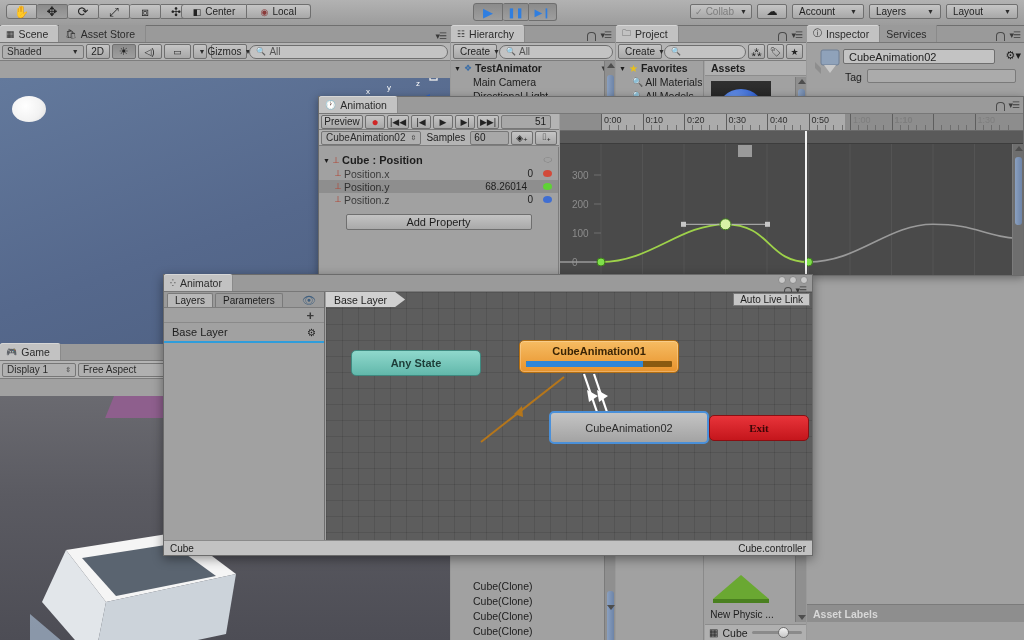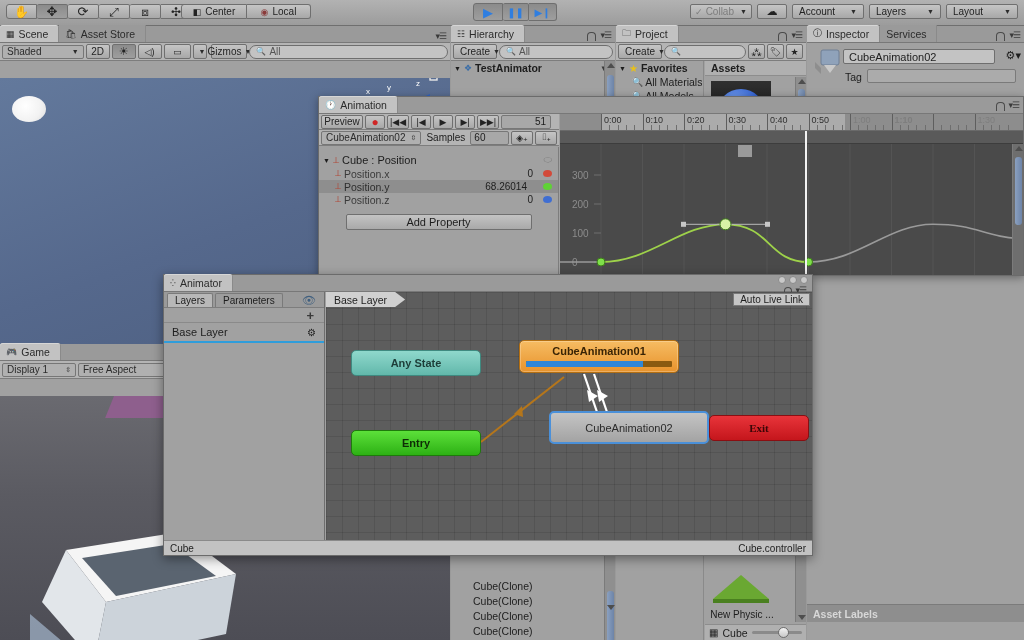--- a/index.html
+++ b/index.html
@@ -248,20 +248,24 @@
       </div>
     </div>
     <div style="position:absolute;left:0;top:35px;right:0;bottom:0;background:#a1a1a1;">
       <div style="display:flex;align-items:center;gap:3px;padding:1px 3px;height:14px;">
         <span style="font-size:7px;">▼</span>
         <span style="font-size:9px;color:#3b6ea8;">❖</span>
         <span style="font-weight:bold;font-size:10.5px;">TestAnimator</span>
         <span style="flex:1"></span>
         <span class="menuico">▾☰</span>
       </div>
+      <div style="padding-left:16px;">
+        <div style="height:14px;line-height:14px;font-size:10.5px;padding-left:6px;">Main Camera</div>
+        <div style="height:14px;line-height:14px;font-size:10.5px;padding-left:6px;">Directional Light</div>
+      </div>
       <div style="position:absolute;left:22px;top:518px;right:14px;">
         <div style="height:15px;line-height:15px;font-size:10.5px;">Cube(Clone)</div>
         <div style="height:15px;line-height:15px;font-size:10.5px;">Cube(Clone)</div>
         <div style="height:15px;line-height:15px;font-size:10.5px;">Cube(Clone)</div>
         <div style="height:15px;line-height:15px;font-size:10.5px;">Cube(Clone)</div>
         <div style="height:15px;line-height:15px;font-size:10.5px;">Cube(Clone)</div>
 
       </div>
       <div class="scrollv" style="top:0;bottom:0;">
         <div class="arrowup"></div>
@@ -439,21 +443,21 @@
       </div>
       <div class="btn" style="width:22px;height:14px;font-size:9px;">
         <span>⌷₊</span>
       </div>
     </div>
 
     <div style="position:absolute;left:0;top:50px;width:240px;bottom:0;background:#a1a1a1;border-right:1px solid #7d7d7d;">
       <div style="display:flex;align-items:center;gap:3px;height:14px;padding-left:4px;margin-top:6px;">
         <span style="font-size:7px;">▼</span>
         <span style="font-size:9px;color:#b04a3a;">⟂</span>
-        <span style="font-size:11px;font-weight:normal;">Cube : Position</span>
+        <span style="font-size:11px;font-weight:bold;">Cube : Position</span>
         <span style="flex:1"></span>
         <span style="margin-right:6px;color:#7d7d7d;font-size:10px;">⬭</span>
       </div>
       <div style="display:flex;align-items:center;height:13px;padding-left:16px;">
         <span style="font-size:9px;color:#b04a3a;margin-right:3px;">⟂</span>
         <span style="font-size:10.5px;color:#3a3a3a;">Position.x</span>
         <span style="flex:1"></span>
         <span style="font-size:10px;margin-right:10px;">0</span>
         <span style="width:9px;height:7px;border-radius:50%;background:#d24a3a;margin-right:6px;"></span>
       </div>
@@ -636,23 +640,20 @@
         <polygon points="188,122 196,114 197,125" fill="#b5761b"></polygon>
         <path d="M258,82 L272,123" stroke="#ffffff" stroke-width="2.2" fill="none"></path>
         <path d="M268,82 L282,123" stroke="#ffffff" stroke-width="2.2" fill="none"></path>
         <polygon points="261,98 272,104 263,110" fill="#ffffff"></polygon>
         <polygon points="271,98 282,104 273,110" fill="#ffffff"></polygon>
       </svg>
 
       <div style="position:absolute;left:25px;top:58px;width:130px;height:26px;border-radius:5px;background:linear-gradient(#8fd8cc,#62b8ab);border:1px solid #3f8a80;display:flex;align-items:center;justify-content:center;font-size:11px;font-weight:bold;color:#1d3d38;">
         <span>Any State</span>
       </div>
-      <div style="position:absolute;left:25px;top:138px;width:130px;height:26px;border-radius:5px;background:linear-gradient(#5ce03a,#2db114);border:1px solid #1e7a0c;display:flex;align-items:center;justify-content:center;font-size:11px;font-weight:bold;color:#0e2d06;">
-        <span>Entry</span>
-      </div>
       <div style="position:absolute;left:193px;top:48px;width:160px;height:33px;border-radius:5px;background:linear-gradient(#f6bc63,#e8932c);border:1px solid #b36f12;box-shadow:0 0 0 1px rgba(255,255,255,.25) inset;">
         <div style="height:20px;display:flex;align-items:center;justify-content:center;font-size:11px;font-weight:bold;color:#3a2405;">
           <span>CubeAnimation01</span>
         </div>
         <div style="margin:0 6px;height:6px;background:#8a5a10;border-radius:1px;overflow:hidden;">
           <div id="node-progress" style="height: 100%; background: rgb(47, 134, 214); width: 80%;"></div>
         </div>
       </div>
       <div style="position:absolute;left:223px;top:119px;width:160px;height:33px;border-radius:5px;background:linear-gradient(#c4c4c4,#a3a3a3);border:2px solid #4a90d9;display:flex;align-items:center;justify-content:center;font-size:11px;color:#2b2b2b;">
         <span>CubeAnimation02</span>

